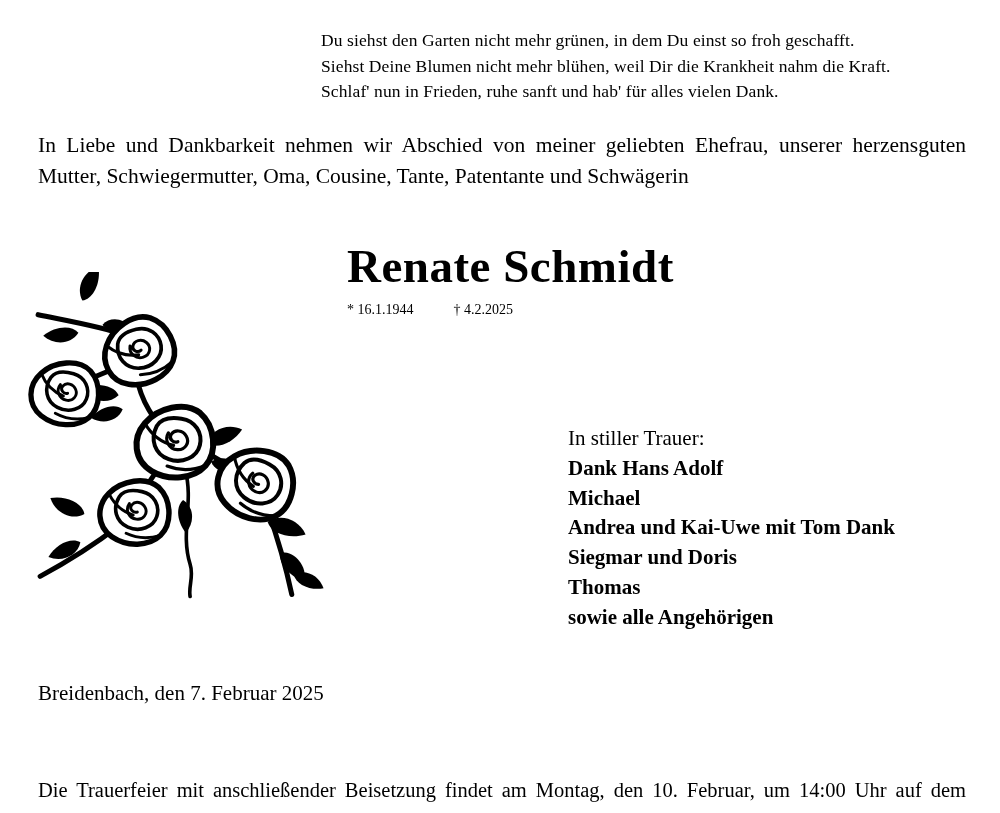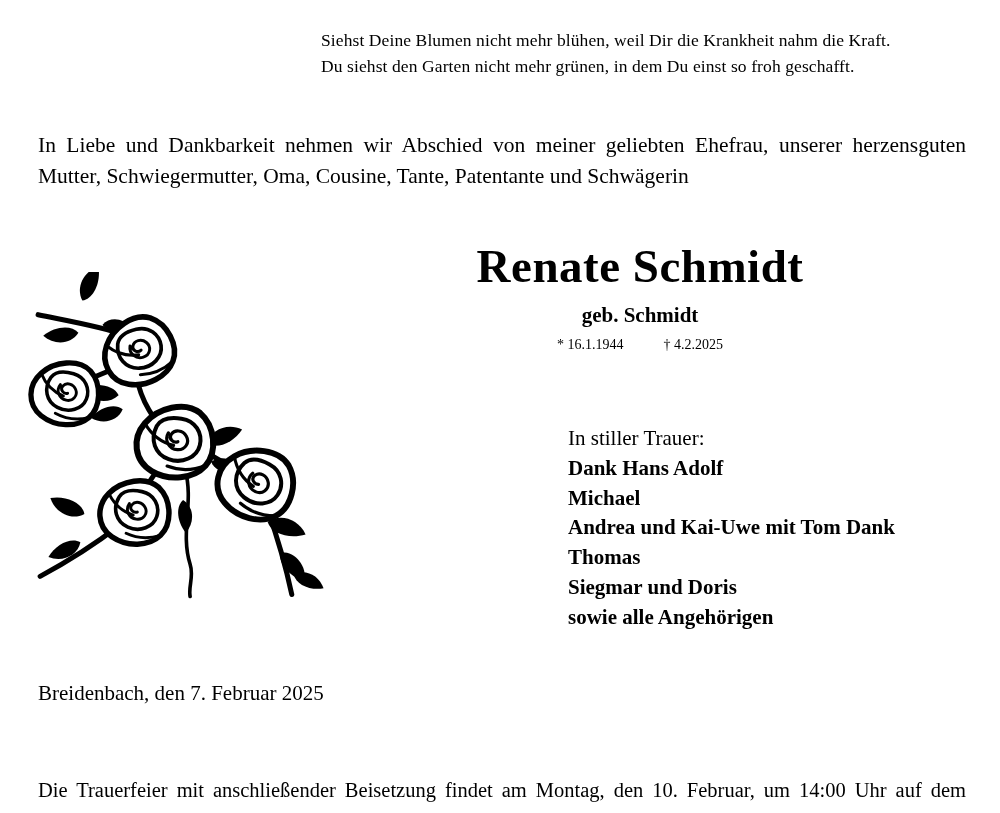--- a/index.html
+++ b/index.html
@@ -29,24 +29,23 @@
   .intro {
     left: 38px;
     top: 130px;
     width: 928px;
     font-size: 21.5px;
     line-height: 31px;
     text-align: justify;
   }
 
   .name-block {
-    left: 340px;
+    left: 347px;
     top: 241px;
     width: 600px;
-    text-align: center;
   }
   .deceased-name {
     font-size: 47px;
     font-weight: bold;
     letter-spacing: 0.5px;
     line-height: 1.1;
   }
   .birth-name {
     font-size: 21px;
     font-weight: bold;
@@ -88,29 +87,29 @@
     font-size: 20.5px;
     line-height: 30.5px;
     text-align: justify;
     margin-top: 44px;
   }
 </style>
 </head>
 <body>
 
 <div class="abs poem">
+  <div>Du siehst den Garten nicht mehr grünen, in dem Du einst so froh geschafft.</div>
   <div>Siehst Deine Blumen nicht mehr blühen, weil Dir die Krankheit nahm die Kraft.</div>
-  <div>Du siehst den Garten nicht mehr grünen, in dem Du einst so froh geschafft.</div>
+  <div>Schlaf' nun in Frieden, ruhe sanft und hab' für alles vielen Dank.</div>
 </div>
 
 <div class="abs intro">In Liebe und Dankbarkeit nehmen wir Abschied von meiner geliebten Ehefrau, unserer herzensguten Mutter, Schwiegermutter, Oma, Cousine, Tante, Patentante und Schwägerin</div>
 
 <div class="abs name-block">
   <div class="deceased-name">Renate Schmidt</div>
-  <div class="birth-name">geb. Schmidt</div>
   <div class="dates">
     <span class="date-birth">* 16.1.1944</span><span>† 4.2.2025</span>
   </div>
 </div>
 
 <svg class="abs illustration" viewBox="0 0 300 335" aria-hidden="true">
   <defs>
     <g id="rose">
       <path d="M-32,-14 C-44,2 -40,24 -22,33 C-4,42 20,38 31,24 C42,10 38,-16 22,-28 C6,-39 -20,-30 -32,-14 Z" fill="#ffffff" stroke="#000000" stroke-width="6"></path>
       <path d="M-20,-12 C-26,2 -20,16 -6,20 C8,24 22,16 24,4 C26,-8 18,-20 4,-21 C-8,-22 -16,-20 -20,-12" fill="none" stroke="#000000" stroke-width="4" stroke-linecap="round"></path>
@@ -155,20 +154,20 @@
     <use href="#rose" transform="translate(113,236) rotate(8) scale(0.9)"></use>
     <use href="#rose" transform="translate(234,208) rotate(24) scale(0.98)"></use>
   </g>
 </svg>
 
 <div class="abs mourners">
   <div class="mourner-heading">In stiller Trauer:</div>
   <div class="mourner-name">Dank Hans Adolf</div>
   <div class="mourner-name">Michael</div>
   <div class="mourner-name">Andrea und Kai-Uwe mit Tom Dank</div>
+  <div class="mourner-name">Siegmar und Doris</div>
   <div class="mourner-name">Thomas</div>
-  <div class="mourner-name">Siegmar und Doris</div>
   <div class="mourner-name">sowie alle Angehörigen</div>
 </div>
 
 <div class="abs place-date">Breidenbach, den 7. Februar 2025</div>
 
 <div class="abs funeral">Die Trauerfeier mit anschließender Beisetzung findet am Montag, den 10. Februar, um 14:00 Uhr auf dem Friedhof in Breidenbach statt. Nach der Beisetzung gehen wir in aller Stille auseinander.</div>
 
 </body></html>

